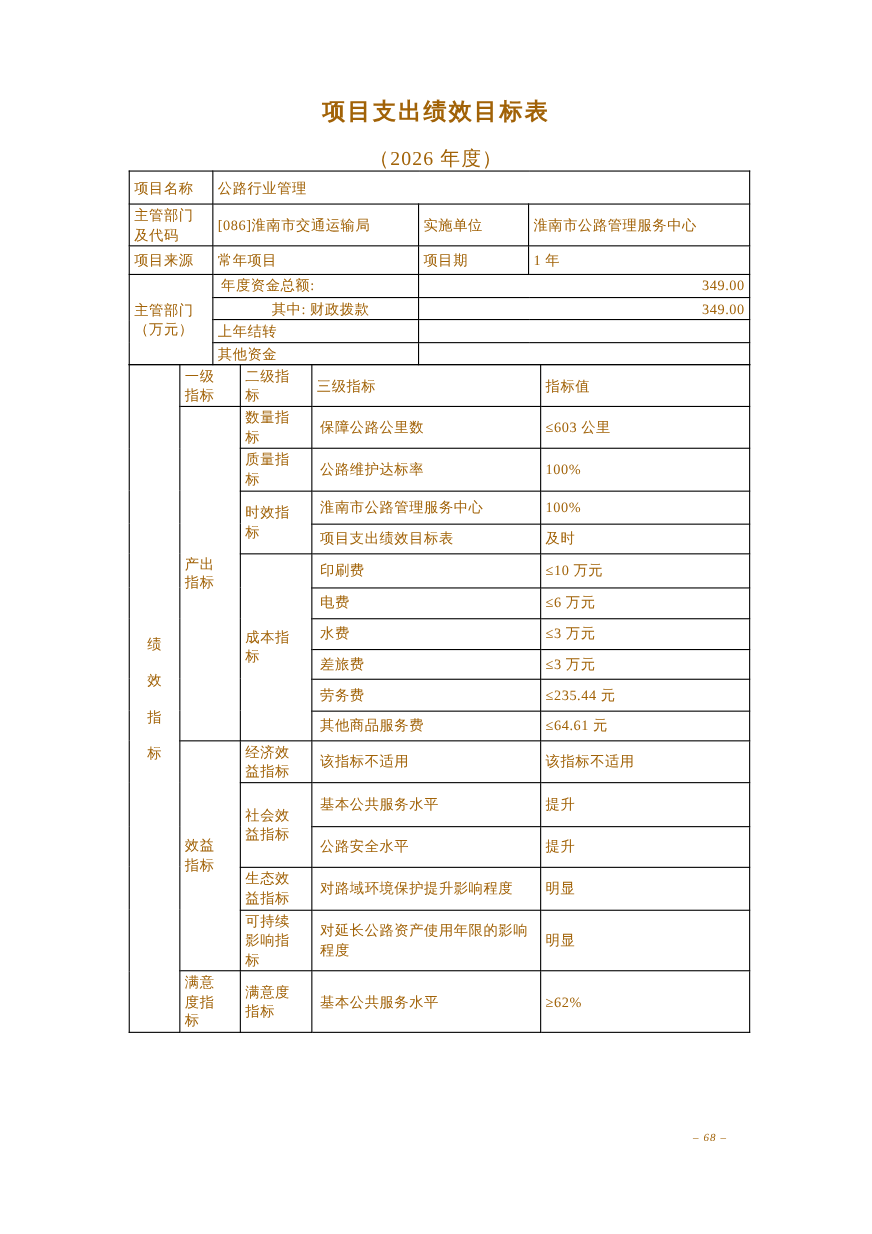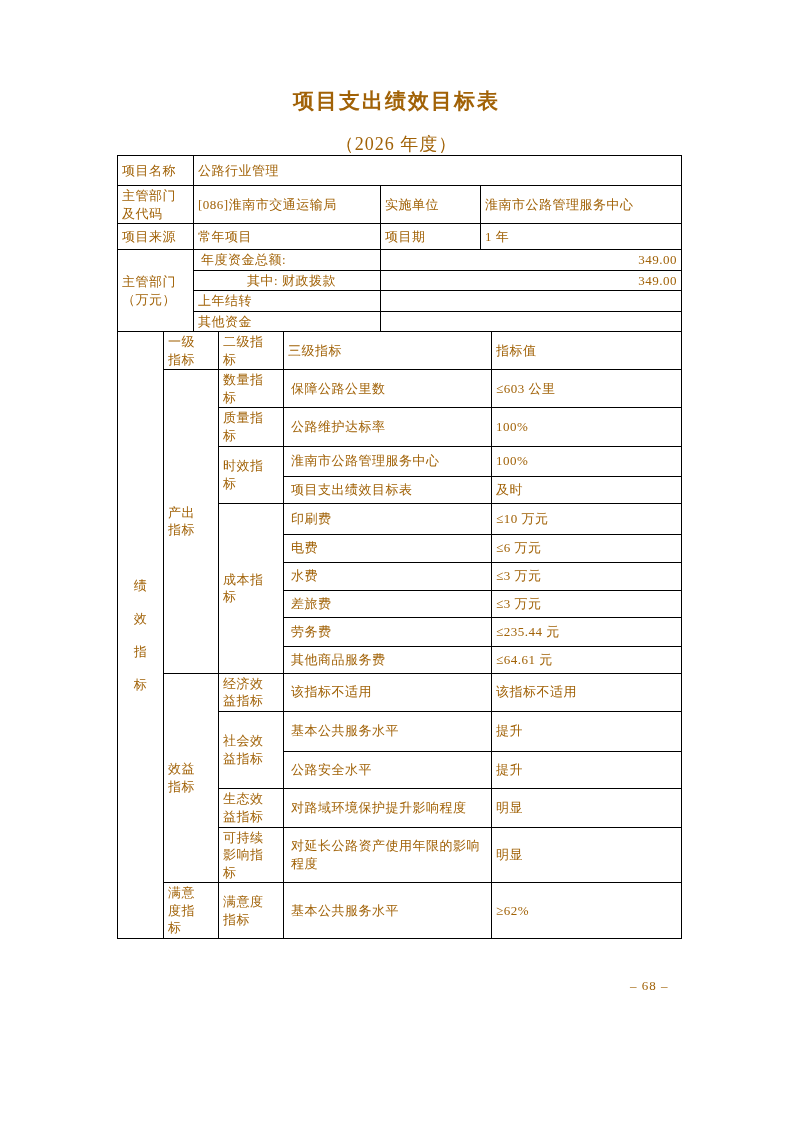--- a/index.html
+++ b/index.html
@@ -22,21 +22,21 @@
     border:1px solid #000; font-size:13px; line-height:1.35;
     padding:1px 4px; letter-spacing:0.5px; vertical-align:middle; overflow:hidden;
   }
   .c { text-align:left; }
   .l { text-align:left; padding-left:7px; }
   .l2 { text-align:center; padding-left:13px; }
   .r { text-align:right; padding-right:4px; }
   .pre { white-space:pre-line; }
   .goal { line-height:20px; padding:2px 8px; text-align:left; }
   .vlabel { white-space:pre-line; line-height:33px; text-align:center; }
-  .footer { position:absolute; left:630px; top:978px; font-size:13px; letter-spacing:1px; }
+  .footer { position:absolute; left:630px; top:1029px; font-size:10px; letter-spacing:1px;font-style:italic; }
 </style>
 </head>
 <body>
 
 <div class="page">
 
   <div class="title">项目支出绩效目标表</div>
   <div class="subtitle">（2026 年度）</div>
 
   <div class="tables">

